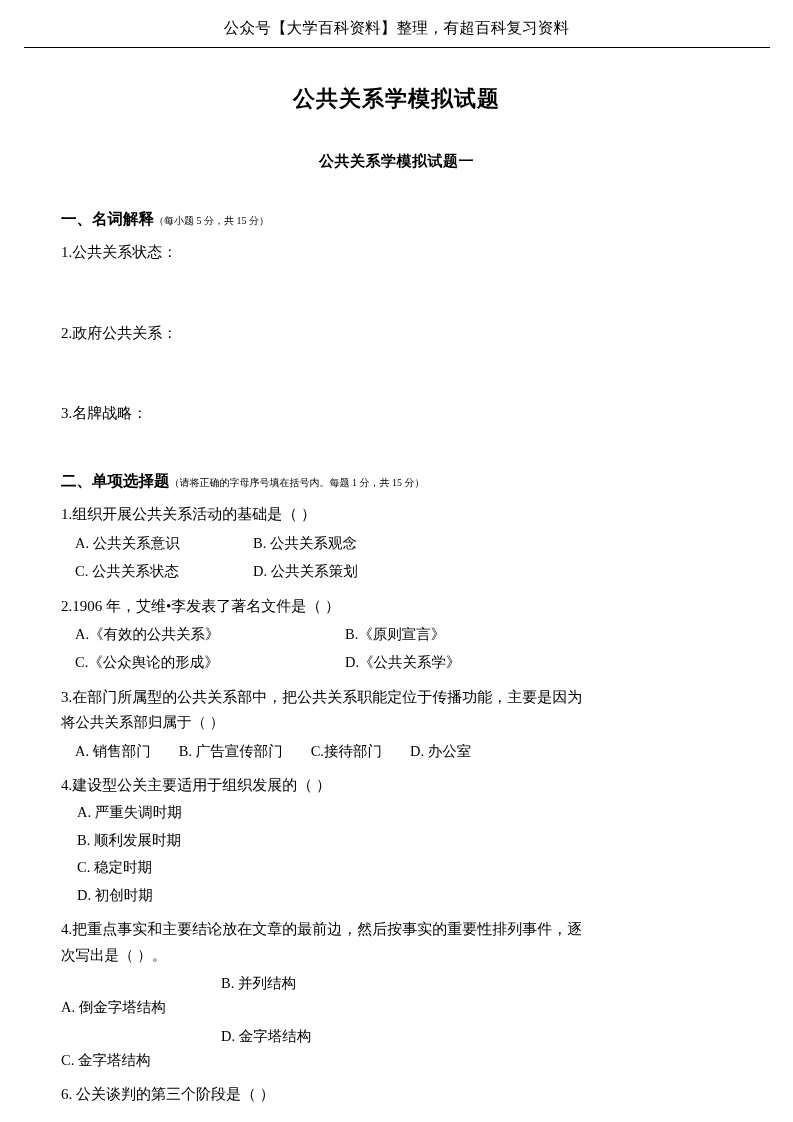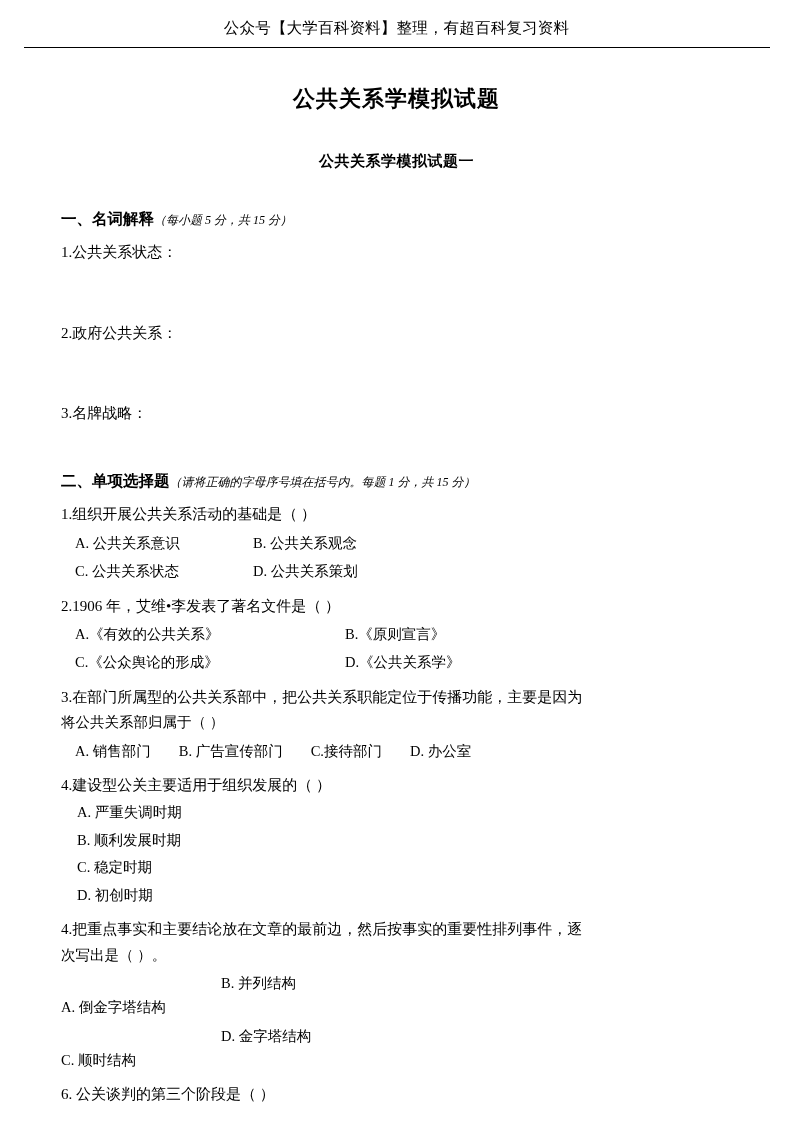--- a/index.html
+++ b/index.html
@@ -57,22 +57,21 @@
   .section-head {
     font-size: 15.5px;
     margin: 36px 0 0 0;
     line-height: 1.5;
   }
   .section-head .lead {
     font-weight: bold;
   }
   .section-head .note {
     font-weight: normal;
-    font-size: 12px;
-    font-style: italic;
+    font-size: 10px;
   }
   .q-line {
     font-size: 15px;
     line-height: 1.62;
     margin: 10px 0 0 0;
   }
   .q-gap-lg {
     margin-top: 56px;
   }
   .q-gap-xl {
@@ -171,20 +170,20 @@
     <div class="stack-item">C. 稳定时期</div>
     <div class="stack-item">D. 初创时期</div>
 
     <div class="q-line">4.把重点事实和主要结论放在文章的最前边，然后按事实的重要性排列事件，逐</div>
     <div class="wrap-line">次写出是（     ）。</div>
     <div class="opt-line opt-2col-mid" style="padding-left:0;">
       <span class="c1">A. 倒金字塔结构</span>
       <span>B. 并列结构</span>
     </div>
     <div class="opt-line opt-2col-mid" style="padding-left:0;">
-      <span class="c1">C. 顺时结构</span>
+      <span class="c1">C. 金字塔结构</span>
       <span>D. 金字塔结构</span>
     </div>
 
     <div class="q-line">6. 公关谈判的第三个阶段是（       ）</div>
 
   </div>
 </div>
 
 </body></html>

